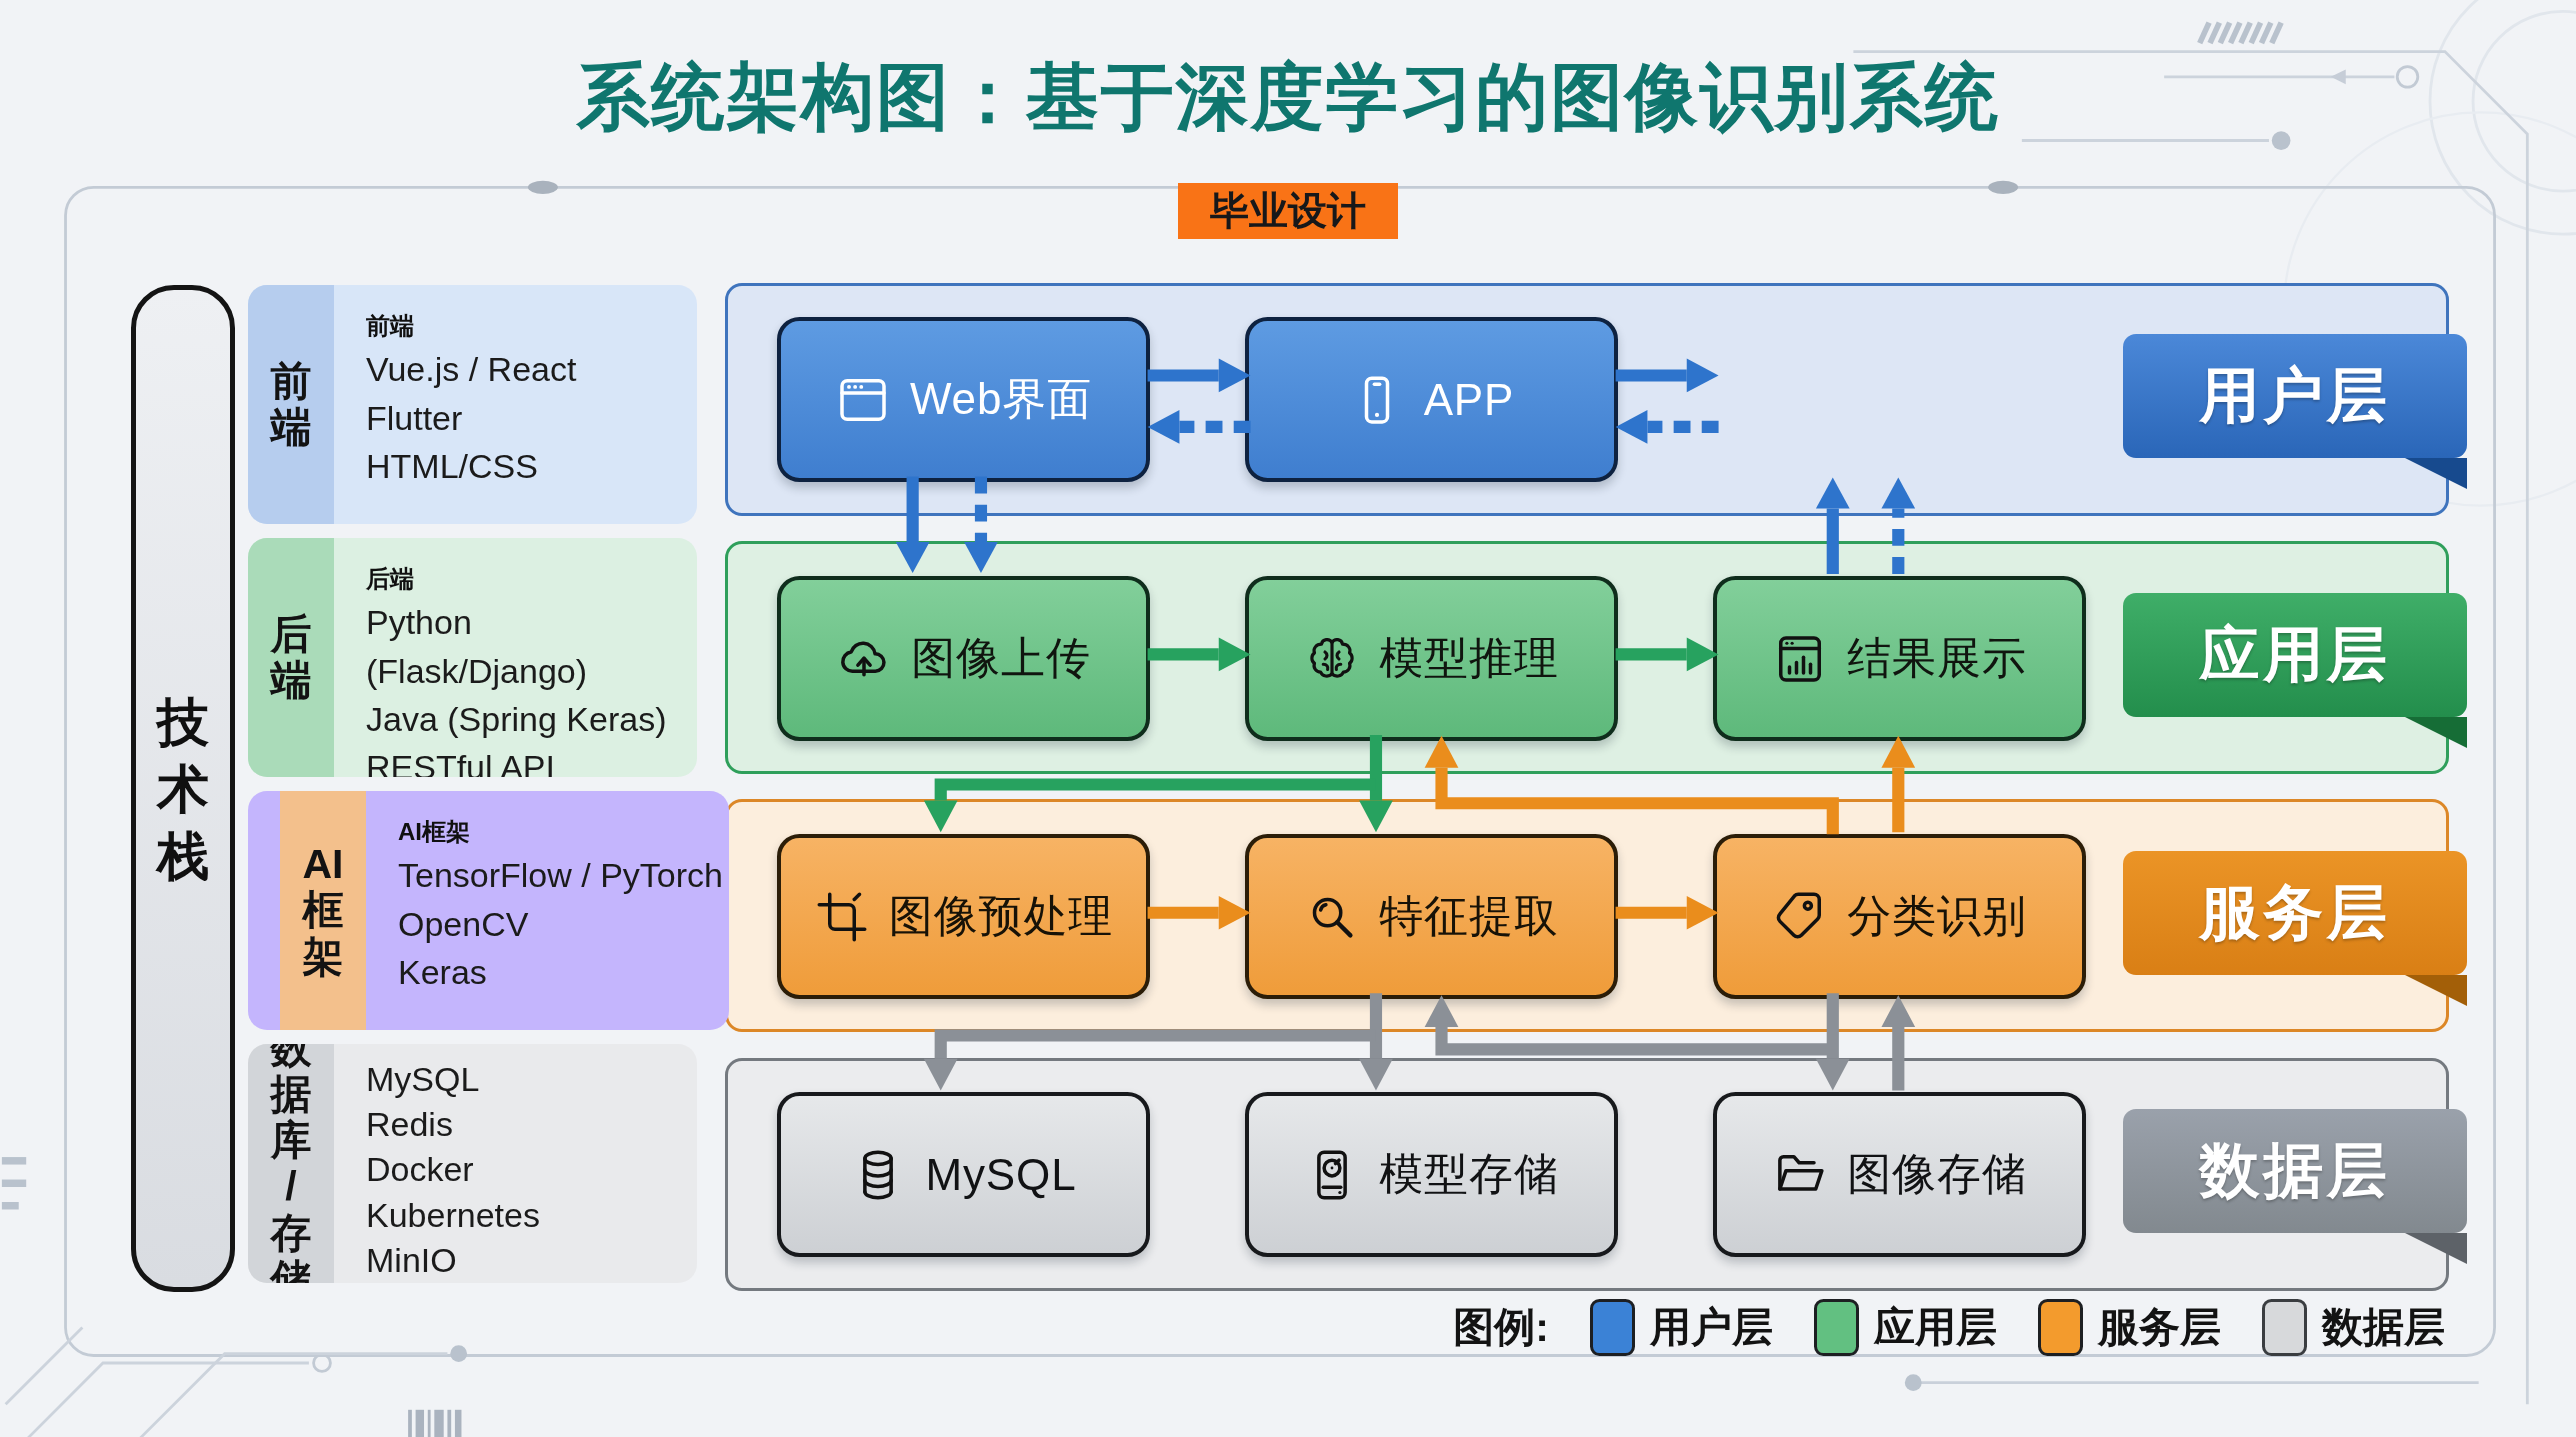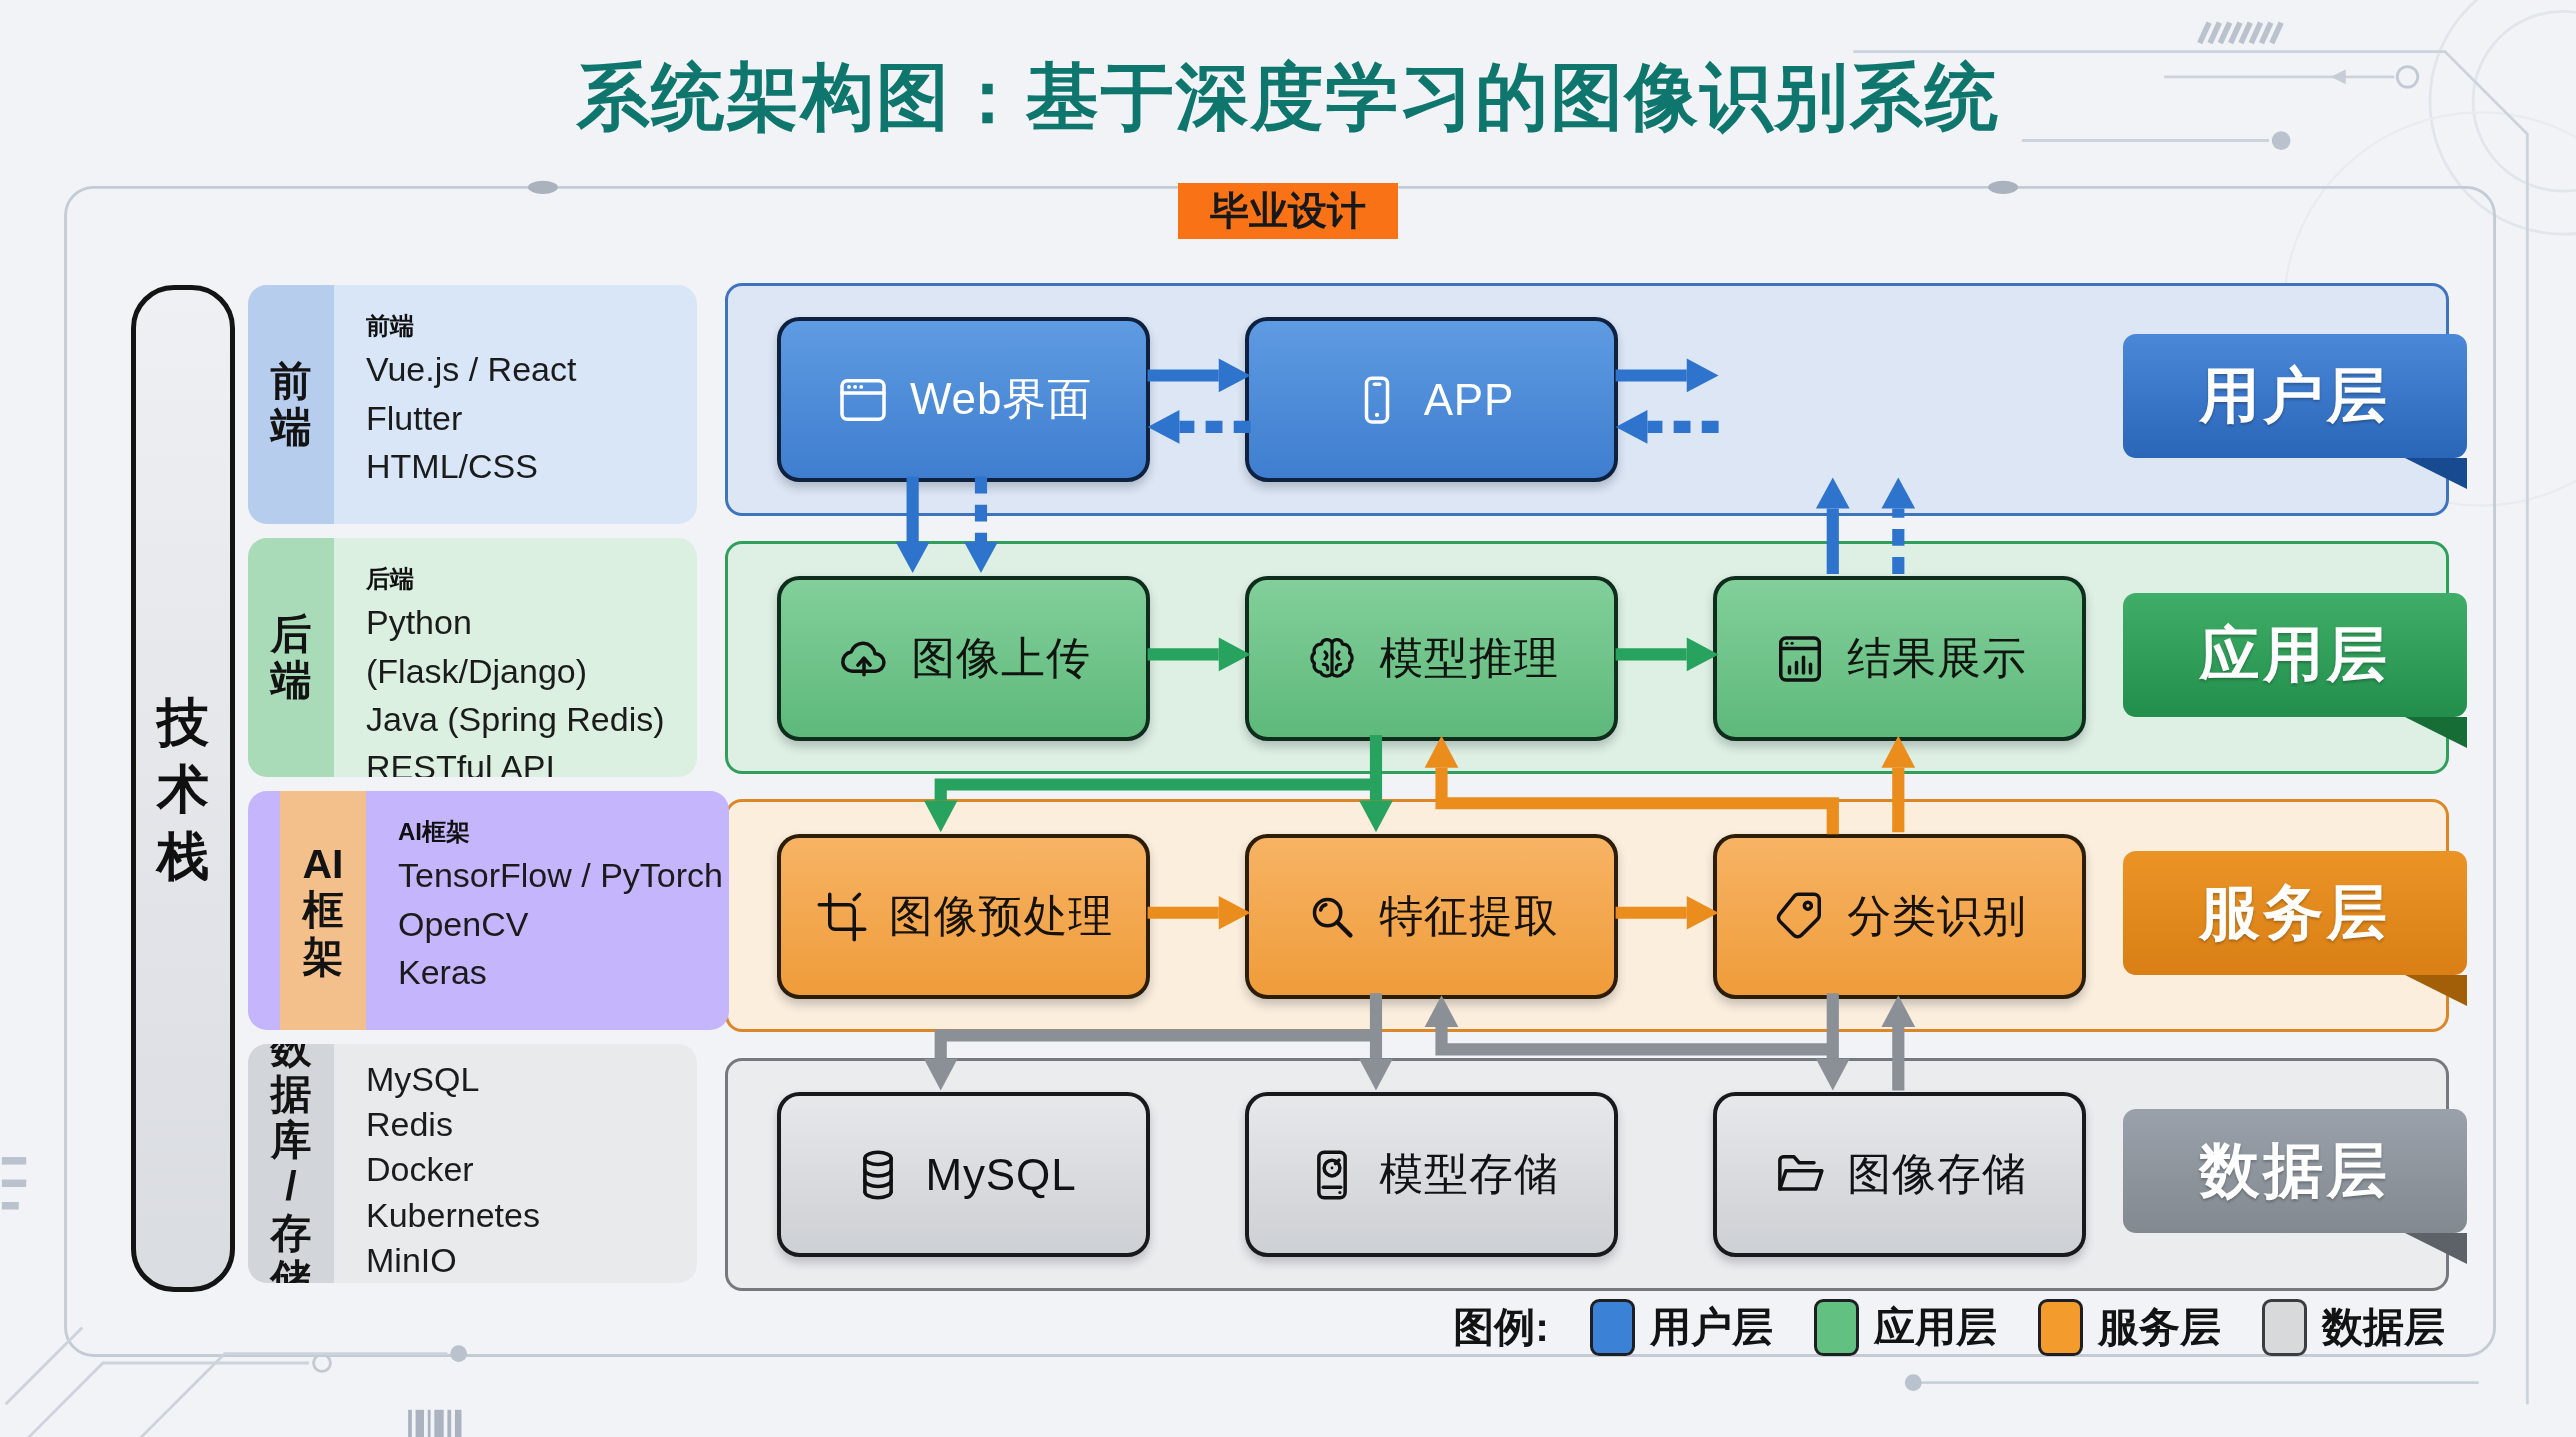--- a/index.html
+++ b/index.html
@@ -165,21 +165,21 @@
   </div>
 
   <div class="tech-card c2" style="top:538px;">
     <div class="tech-strip">
       <span>后</span>
         <span>端</span>
     </div>
     <div class="tech-body">
       <div class="tech-title">后端</div>
       <div class="tech-item">Python (Flask/Django)</div>
-      <div class="tech-item">Java (Spring Redis)</div>
+      <div class="tech-item">Java (Spring Keras)</div>
       <div class="tech-item">RESTful API</div>
     </div>
   </div>
 
   <div class="tech-card c3" style="top:791px;">
     <div class="tech-strip">
       <span>AI</span>
         <span>框</span>
         <span>架</span>
     </div>

